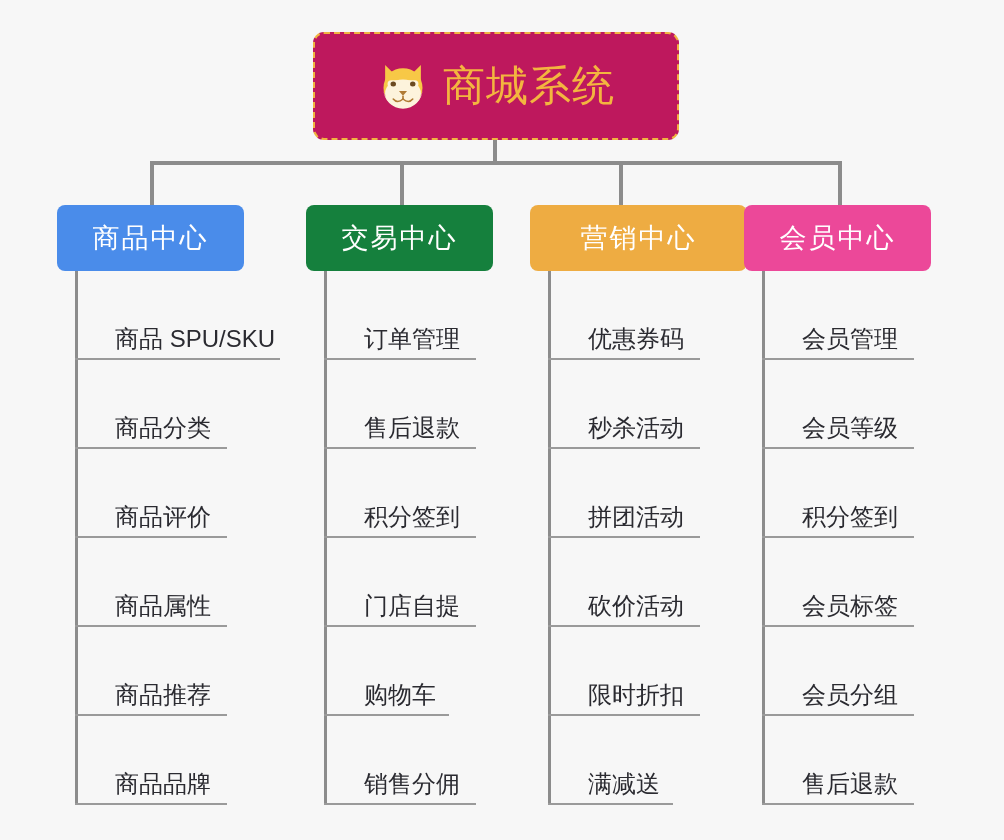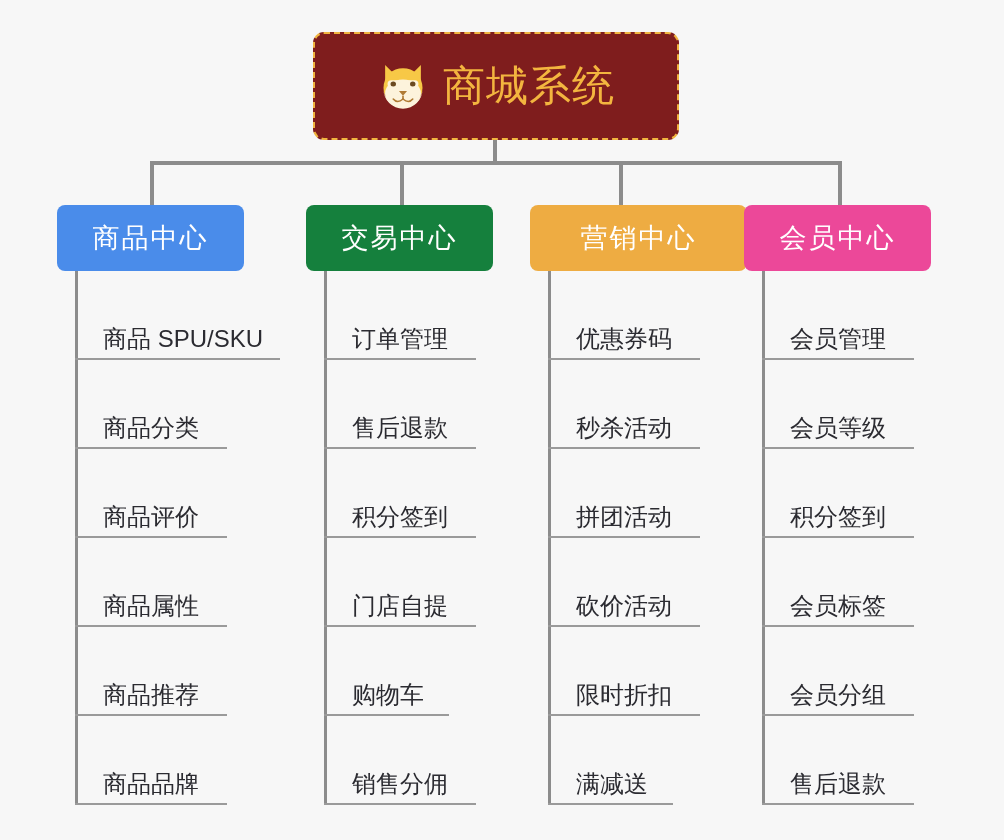--- a/index.html
+++ b/index.html
@@ -20,21 +20,21 @@
   }
 
   
   .root-node {
     position: absolute;
     left: 313px;
     top: 32px;
     width: 366px;
     height: 108px;
     box-sizing: border-box;
-    background: #7f1d1d;
+    background: #be185d;
     border: 2px dashed #f0b43f;
     border-radius: 11px;
     display: flex;
     align-items: center;
     justify-content: center;
     gap: 14px;
   }
   .root-emoji {
     width: 52px;
     height: 52px;
@@ -121,21 +121,21 @@
     bottom: 0;
     height: 2px;
     background: #9a9a9a;
   }
   .leaf-label {
     position: relative;
     font-size: 24px;
     line-height: 1;
     color: #2b2b31;
     white-space: nowrap;
-    padding: 0 0 9px 28px;
+    padding: 0 0 9px 40px;
   }
 </style>
 </head>
 <body>
 
 <div id="mindmap">
 
   <div class="root-node">
     <svg class="root-emoji" viewBox="0 0 64 64">
       <path d="M10 6 L10 26 L22 18 Z" fill="#f7c846"></path>

